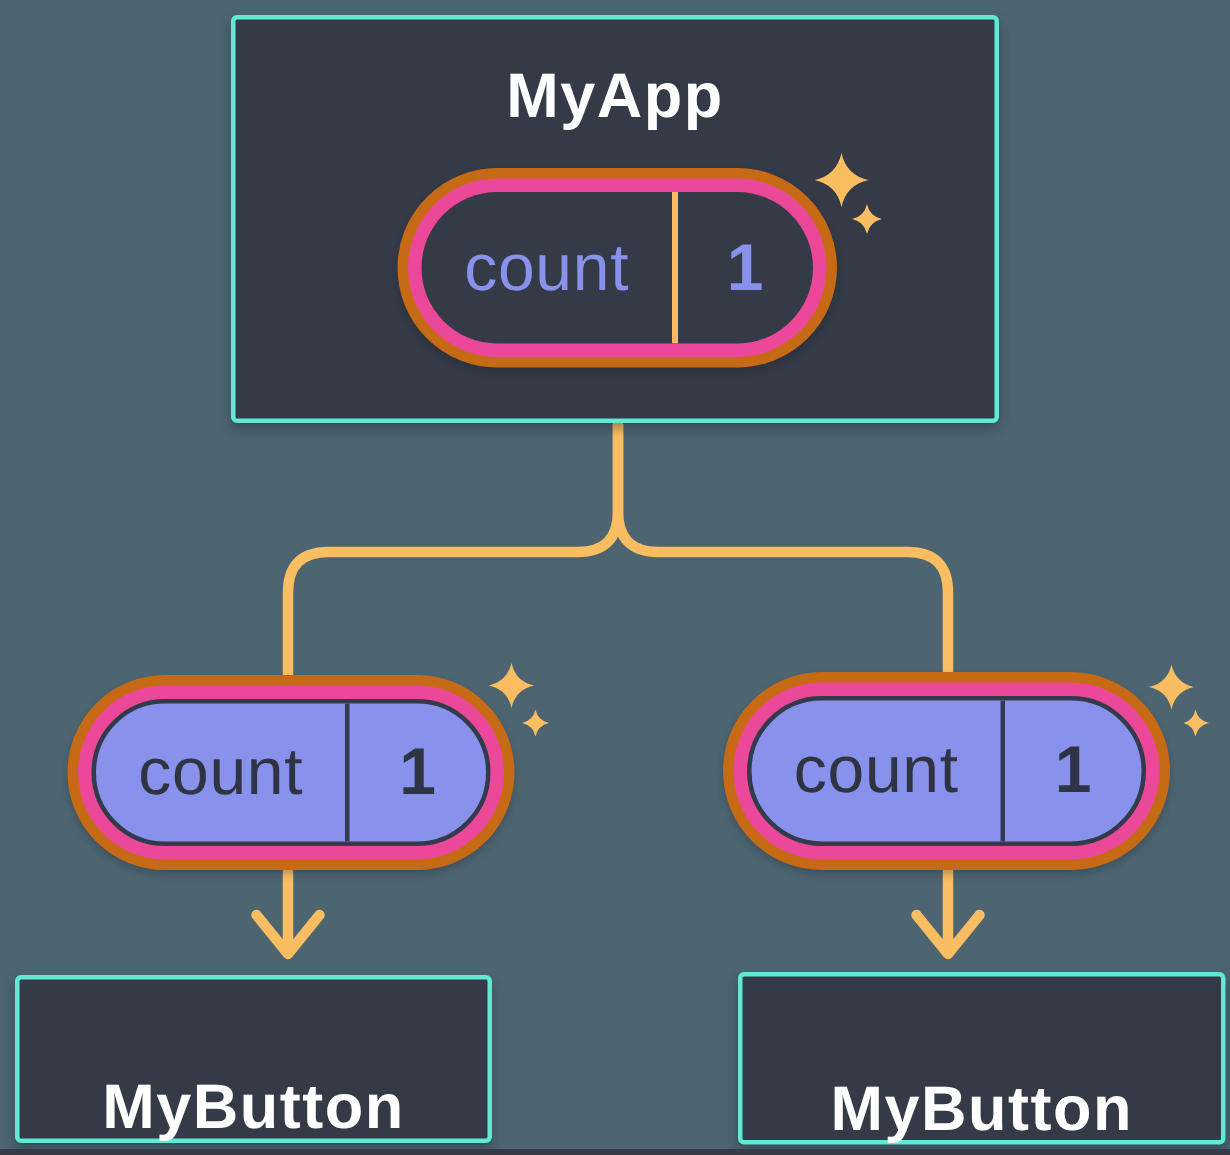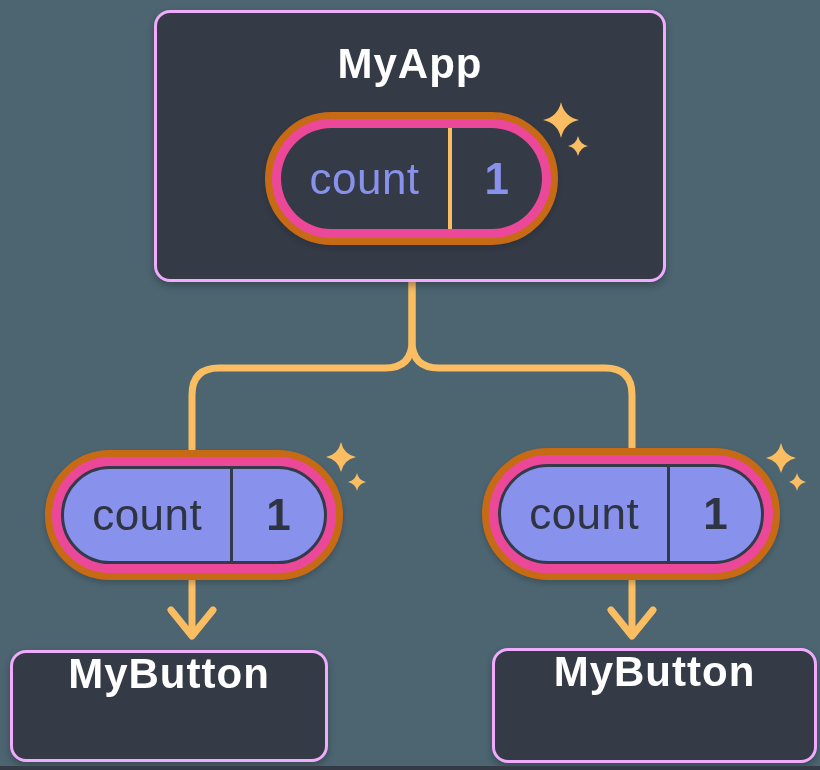--- a/index.html
+++ b/index.html
@@ -8,36 +8,36 @@
     width:820px; height:770px;
     background:#4C6570;
     overflow:hidden;
     font-family:"Liberation Sans", sans-serif;
   }
   svg.layer { position:absolute; left:0; top:0; width:820px; height:770px; pointer-events:none; }
 
   .node-box {
     position:absolute;
     background:#343A46;
-    border:3px solid #f0abfc;
-    border-radius:16px;
+    border:3px solid #5eead4;
+    border-radius:4px;
     box-sizing:border-box;
     box-shadow:0 4px 7px rgba(22,28,38,0.35);
   }
   #myapp { left:154px; top:10px; width:512px; height:272px; }
   .node-title {
     color:#FFFFFF;
     font-size:42px;
     font-weight:bold;
     letter-spacing:1px;
     line-height:42px;
   }
   #myapp .node-title { position:absolute; top:30px; left:0; right:0; text-align:center; }
 
-  .btn-box { display:flex; align-items:flex-start; justify-content:center; }
+  .btn-box { display:flex; align-items:flex-end; justify-content:center; }
   #mybutton-left  { left:10px;  top:650px; width:318px; height:112px; }
   #mybutton-right { left:492px; top:648px; width:325px; height:115px; }
 
   .pill {
     position:absolute;
     box-sizing:border-box;
     border:7px solid #C76A15;
     background:#ec4899;
     border-radius:999px;
     padding:9px;

